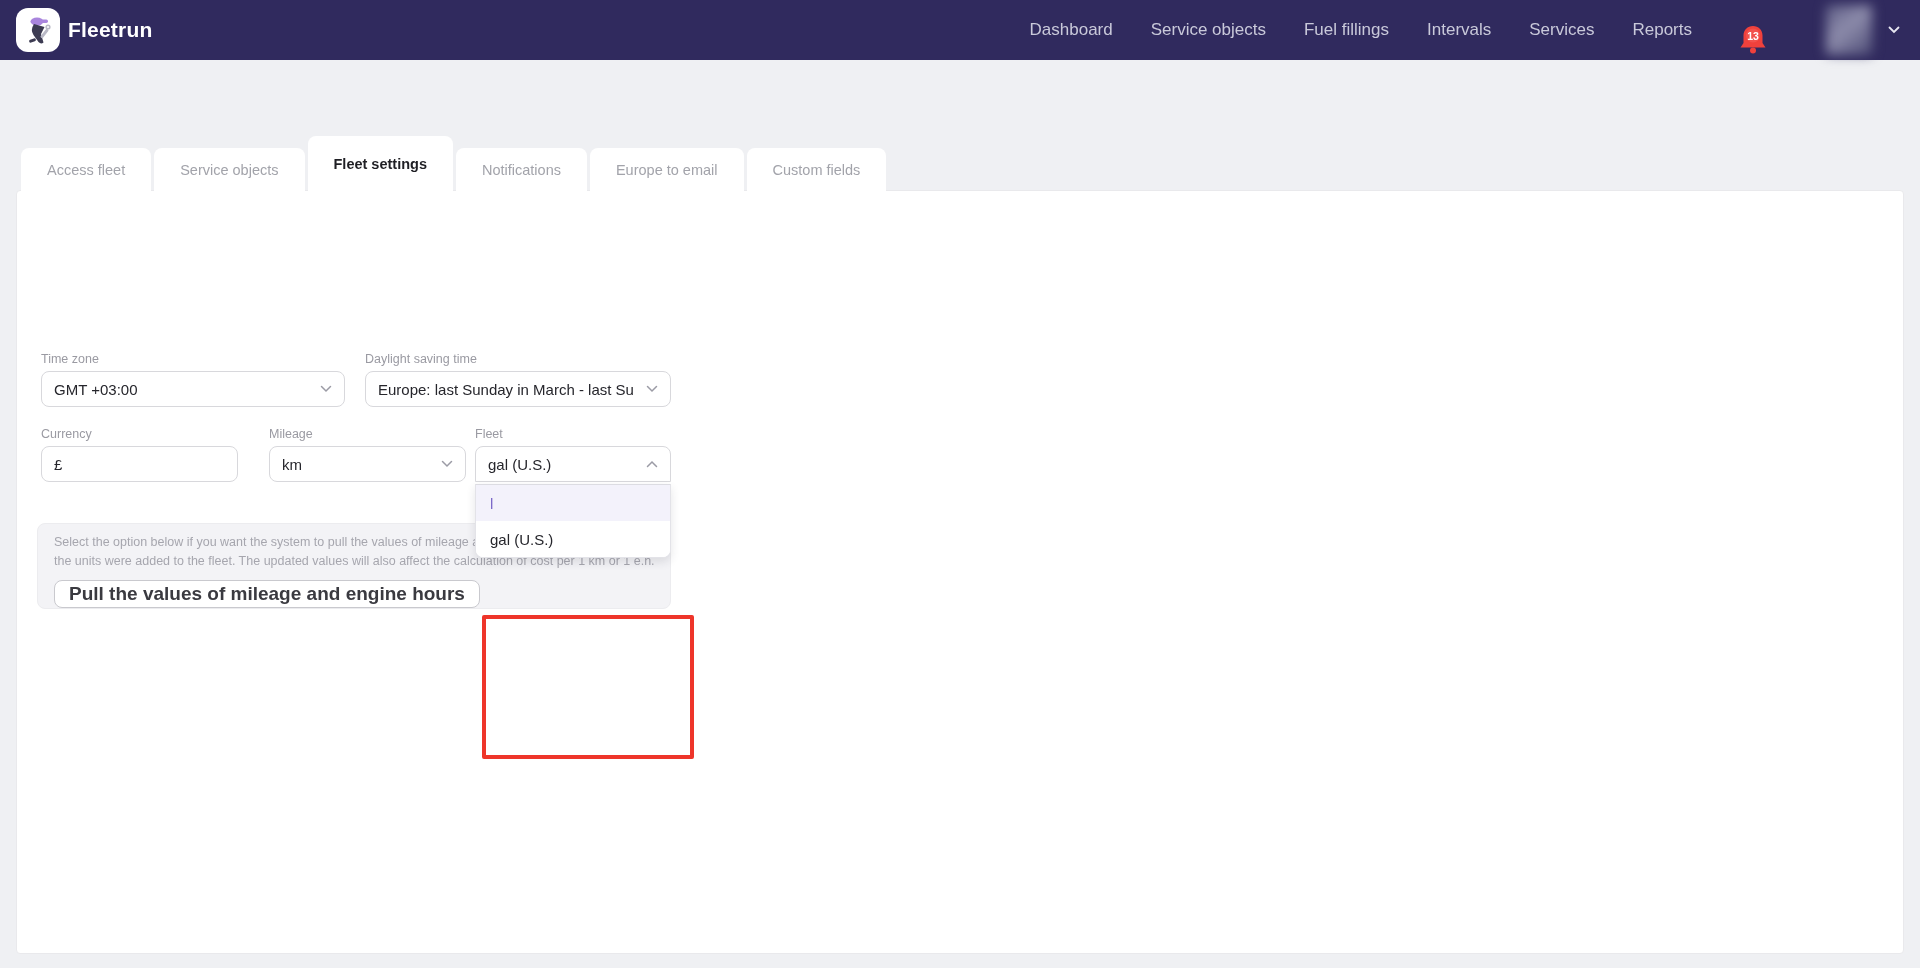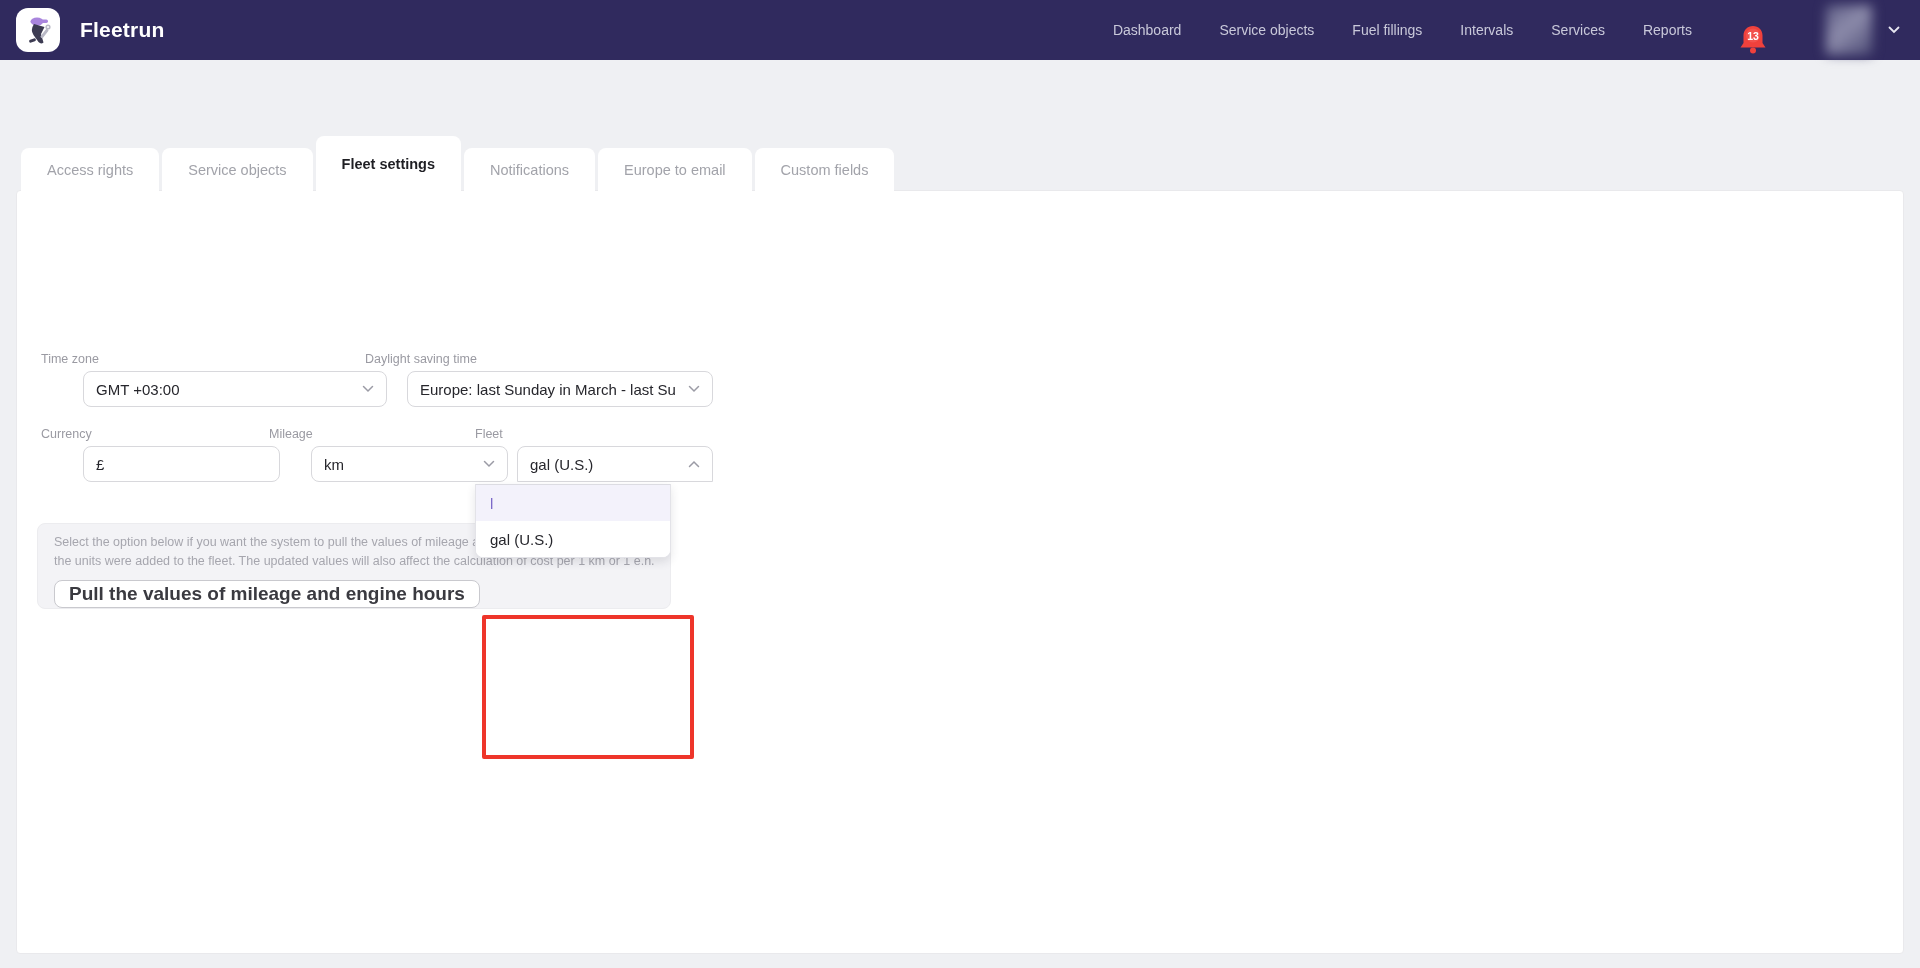--- a/index.html
+++ b/index.html
@@ -9,28 +9,28 @@
     background: #eff0f3;
     overflow: hidden;
   }
   .app { position: relative; width: 1920px; height: 968px; background: #eff0f3; }
 
   
   .navbar {
     position: absolute; top: 0; left: 0; right: 0; height: 60px;
     background: #302a5e; display: flex; align-items: center; padding: 0 20px 0 16px;
   }
-  .brand { display: flex; align-items: center; gap: 20px; cursor: pointer; }
+  .brand { display: flex; align-items: center; gap: 8px; cursor: pointer; }
   .logo-tile {
     width: 44px; height: 44px; background: #ffffff; border-radius: 12px;
     display: flex; align-items: center; justify-content: center;
   }
   .brand-name { color: #ffffff; font-size: 21px; font-weight: 700; letter-spacing: .2px; }
   .nav-items { display: flex; align-items: center; gap: 38px; margin-left: auto; }
-  .nav-item { color: #c9c9da; font-size: 14px; cursor: pointer; text-decoration: none; white-space: nowrap; }
+  .nav-item { color: #c9c9da; font-size: 17px; cursor: pointer; text-decoration: none; white-space: nowrap; }
   .bell-wrap { position: relative; width: 30px; height: 34px; margin-left: 46px; cursor: pointer; margin-top: 20px; }
   .badge-count {
     position: absolute; top: 7px; left: 50%; transform: translateX(-50%);
     color: #ffffff; font-size: 10.5px; font-weight: 700;
   }
   .avatar {
     position: relative; width: 46px; height: 50px; margin-left: 58px; cursor: pointer;
   }
   .avatar-blur {
     position: absolute; inset: 0;
@@ -78,21 +78,20 @@
   }
   .field { position: absolute; }
   .field-label {
     display: block; font-size: 12.5px; color: #9a9aa2; margin-bottom: 5px; white-space: nowrap;
   }
   .req-mark { color: #7d5fd3; font-weight: 700; margin-left: 2px; }
   .text-input, .select-box {
     height: 36px; background: #ffffff; border: 1px solid #d8d8dc; border-radius: 8px;
     display: flex; align-items: center; padding: 0 12px; font-size: 15px; color: #26262c;
     width: 100%;
-    margin-left: 42px;
   }
   input.text-input { outline: none; font-family: "Liberation Sans", sans-serif; }
   .select-box { justify-content: space-between; cursor: pointer; }
   .select-box .sel-text { white-space: nowrap; overflow: hidden; }
   .input-blur-blob {
     width: 42px; height: 15px; background: #bcbcc2; border-radius: 4px; filter: blur(5px);
   }
 
   
   .dropdown {
@@ -169,21 +168,21 @@
     </div>
     <span class="user-chevron">
       <svg width="12" height="8" viewBox="0 0 12 8" aria-hidden="true">
         <path d="M1.5 1.5 L6 6 L10.5 1.5" stroke="#e8e8f2" stroke-width="1.8" fill="none" stroke-linecap="round"></path>
       </svg>
     </span>
   </header>
 
 
   <div class="tabs">
-    <div class="tab">Access rights</div>
+    <div class="tab">Access fleet</div>
     <div class="tab">Service objects</div>
     <div class="tab active">Fleet settings</div>
     <div class="tab">Notifications</div>
     <div class="tab">Europe to email</div>
     <div class="tab">Custom fields</div>
   </div>
 
   <main class="panel">
 
 

